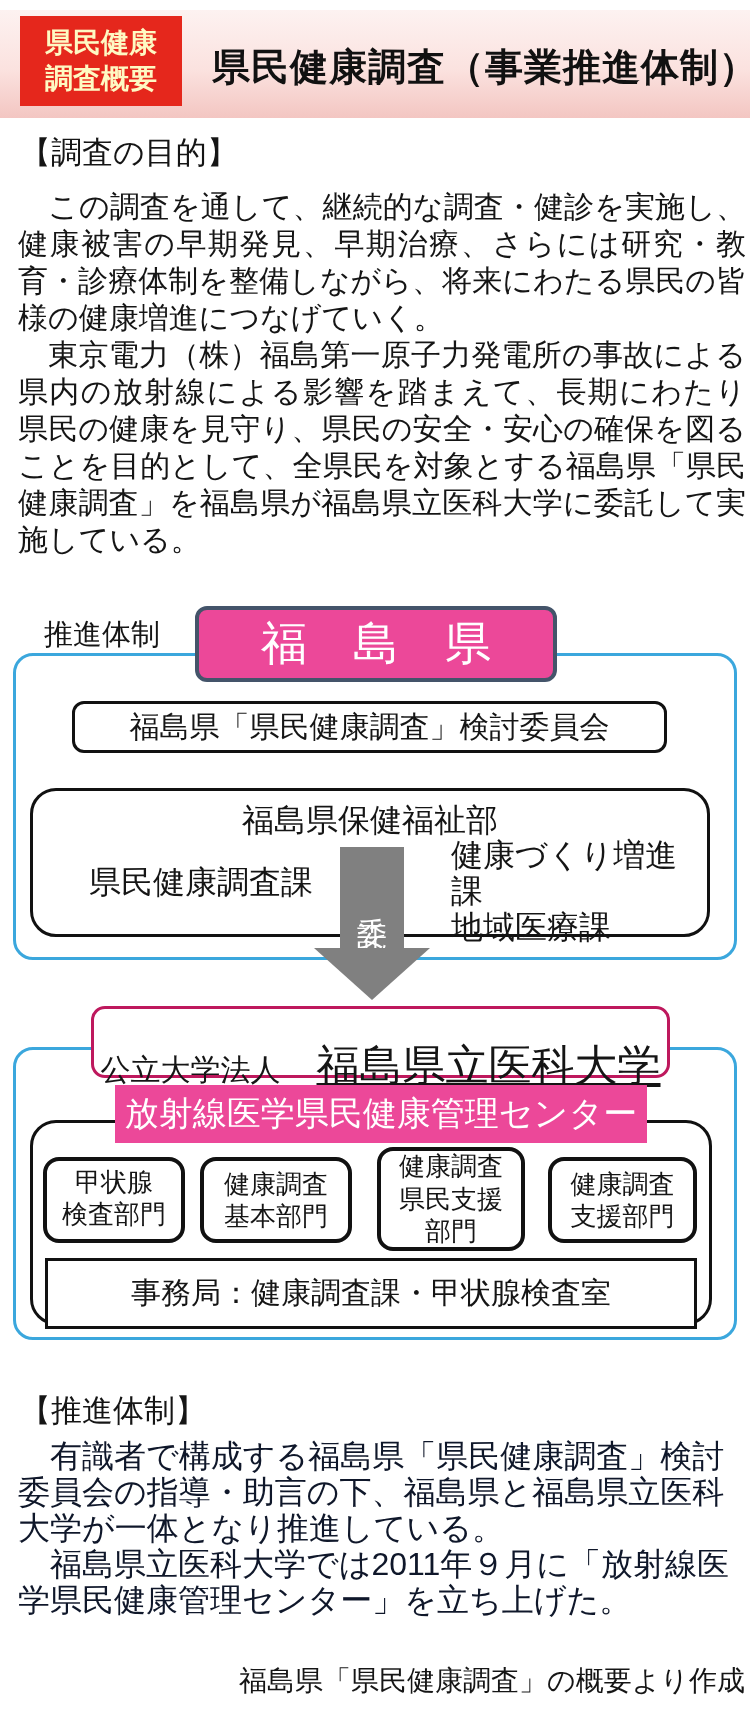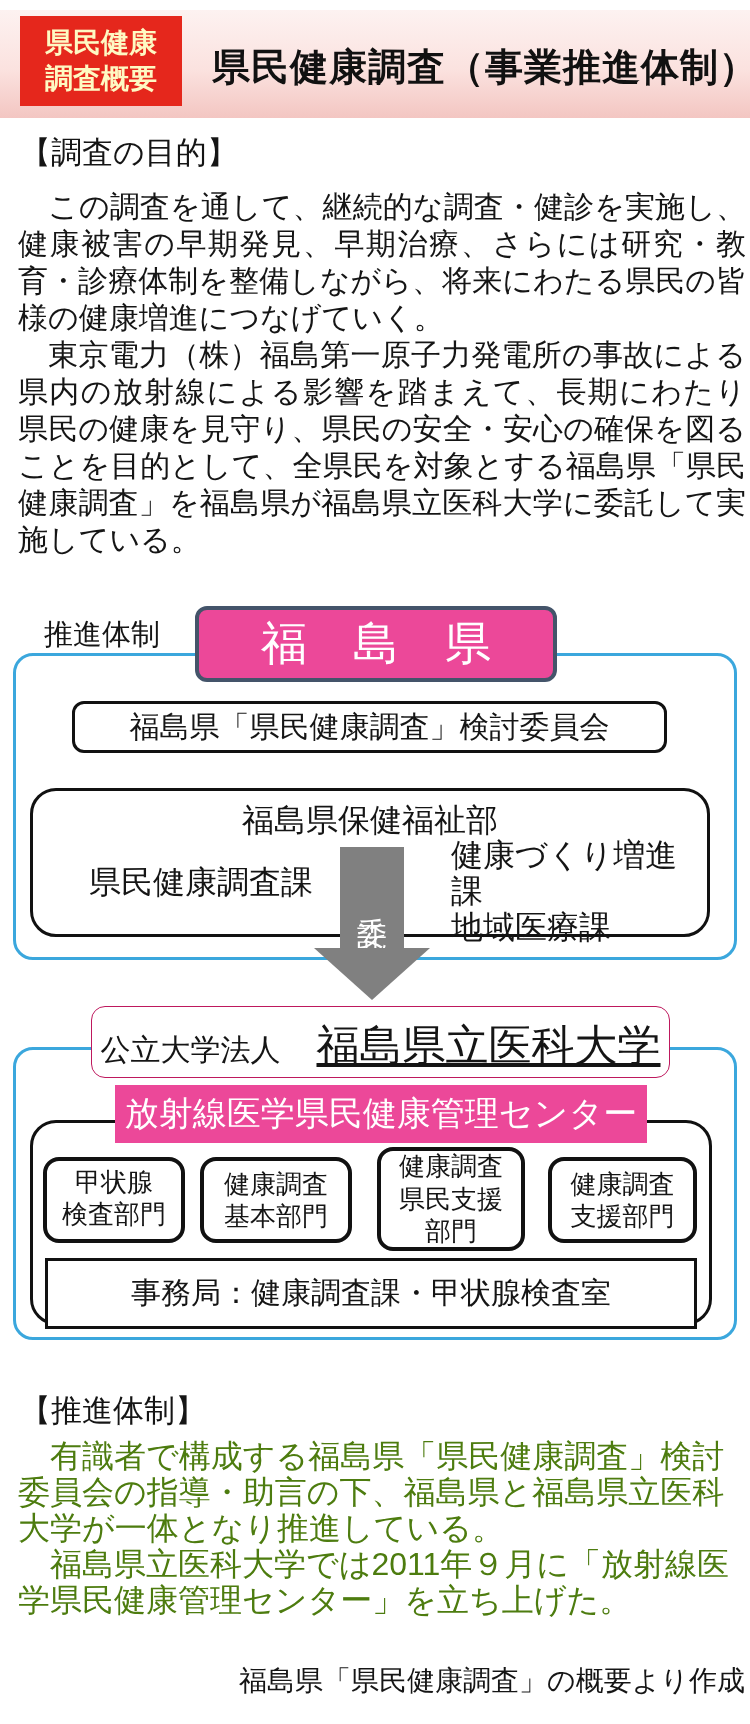--- a/index.html
+++ b/index.html
@@ -25,21 +25,21 @@
     letter-spacing:1px;white-space:nowrap;
   }
   
   .section-heading{font-size:31px;color:#151515;white-space:nowrap;font-family:Liberation Serif, serif;}
   .body-text{
     left:18px;width:728px;font-size:30px;line-height:37px;
     text-align:justify;color:#151515;
   }
   .body-text p{margin:0;padding:0;}
   .body-text2{
-    left:18px;width:728px;font-size:32px;line-height:36px;color:#4d7c0f;
+    left:18px;width:728px;font-size:32px;line-height:36px;color:#0f172a;
   }
   .body-text2 p{margin:0;padding:0;}
   .source-note{
     left:0;top:1662px;width:745px;text-align:right;font-size:28px;color:#151515;
     white-space:nowrap;
   }
   
   .diagram-label{left:44px;top:615px;font-size:29px;white-space:nowrap;}
   .gray-box{
     background:#ec4899;color:#ffffff;display:flex;align-items:center;justify-content:center;
@@ -72,23 +72,23 @@
   .arrow-shaft span{
     writing-mode:vertical-rl;color:#ffffff;font-size:30px;letter-spacing:5px;line-height:1;
   }
   .arrow-head{
     left:314px;top:948px;width:0;height:0;z-index:4;
     border-left:58px solid transparent;border-right:58px solid transparent;
     border-top:52px solid #808080;
   }
   .univ-box{
     left:91px;top:1006px;width:579px;height:72px;background:#ffffff;
-    border:1px solid #be185d;border-radius:14px;z-index:3;
+    border:3px solid #be185d;border-radius:14px;z-index:3;
     display:flex;align-items:baseline;justify-content:center;gap:36px;
-    padding-top:10px;
+    padding-top:28px;
   }
   .univ-prefix{font-size:30px;white-space:nowrap;}
   .univ-name{font-size:43px;white-space:nowrap;text-decoration:underline;}
   .center-box{
     left:115px;top:1085px;width:532px;height:58px;font-size:34px;z-index:3;
     white-space:nowrap;
   }
   .inner-black-container{
     left:30px;top:1120px;width:682px;height:205px;border:3px solid #111111;
     border-radius:26px;background:#ffffff;z-index:2;

